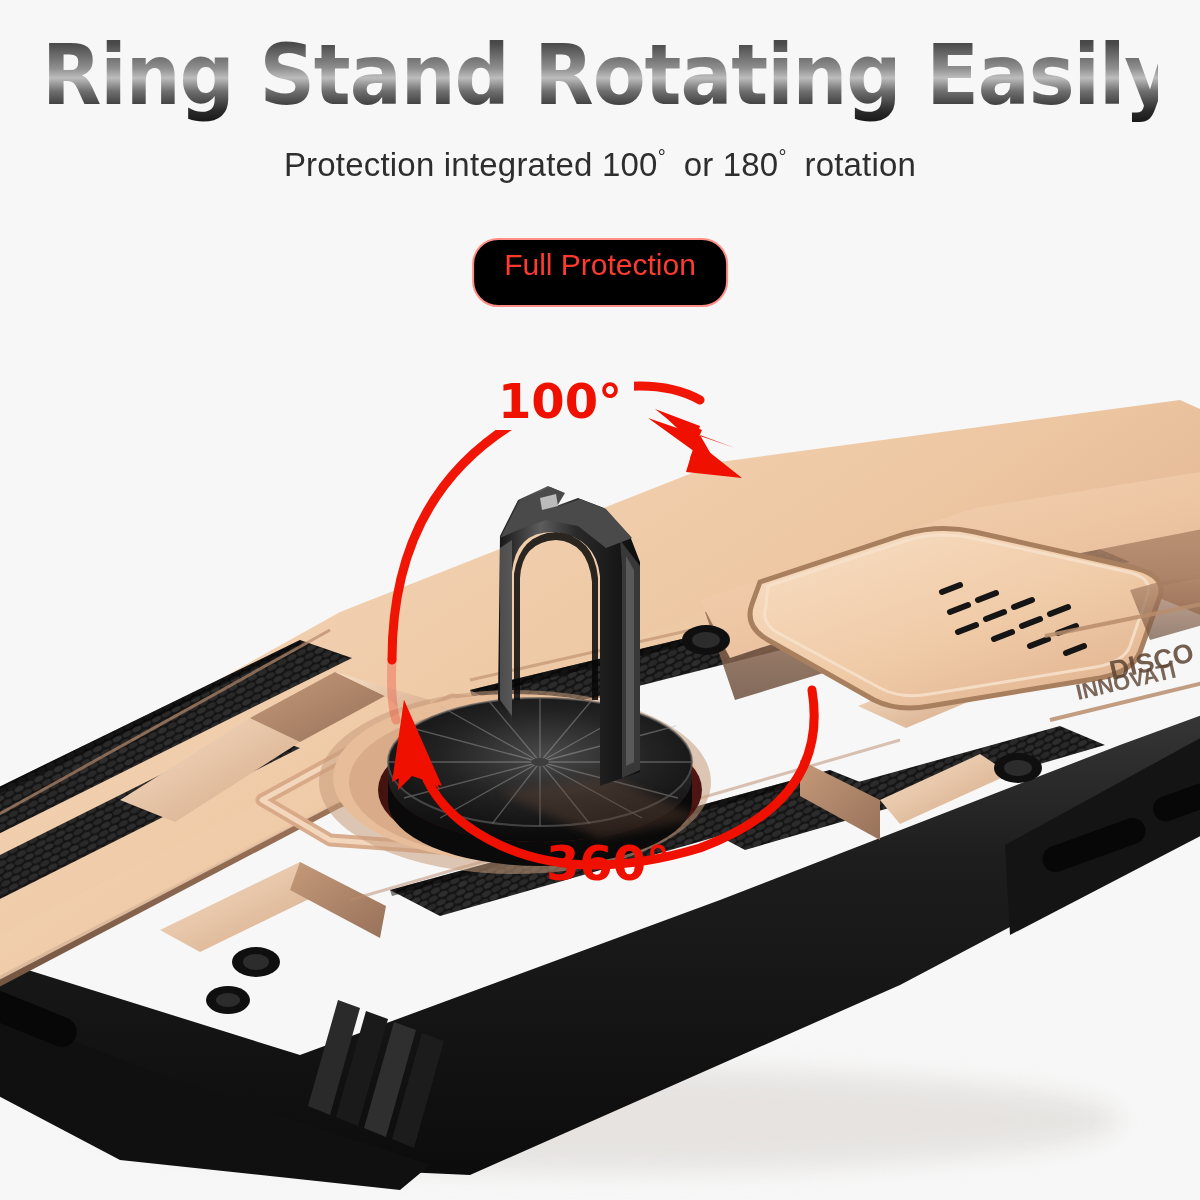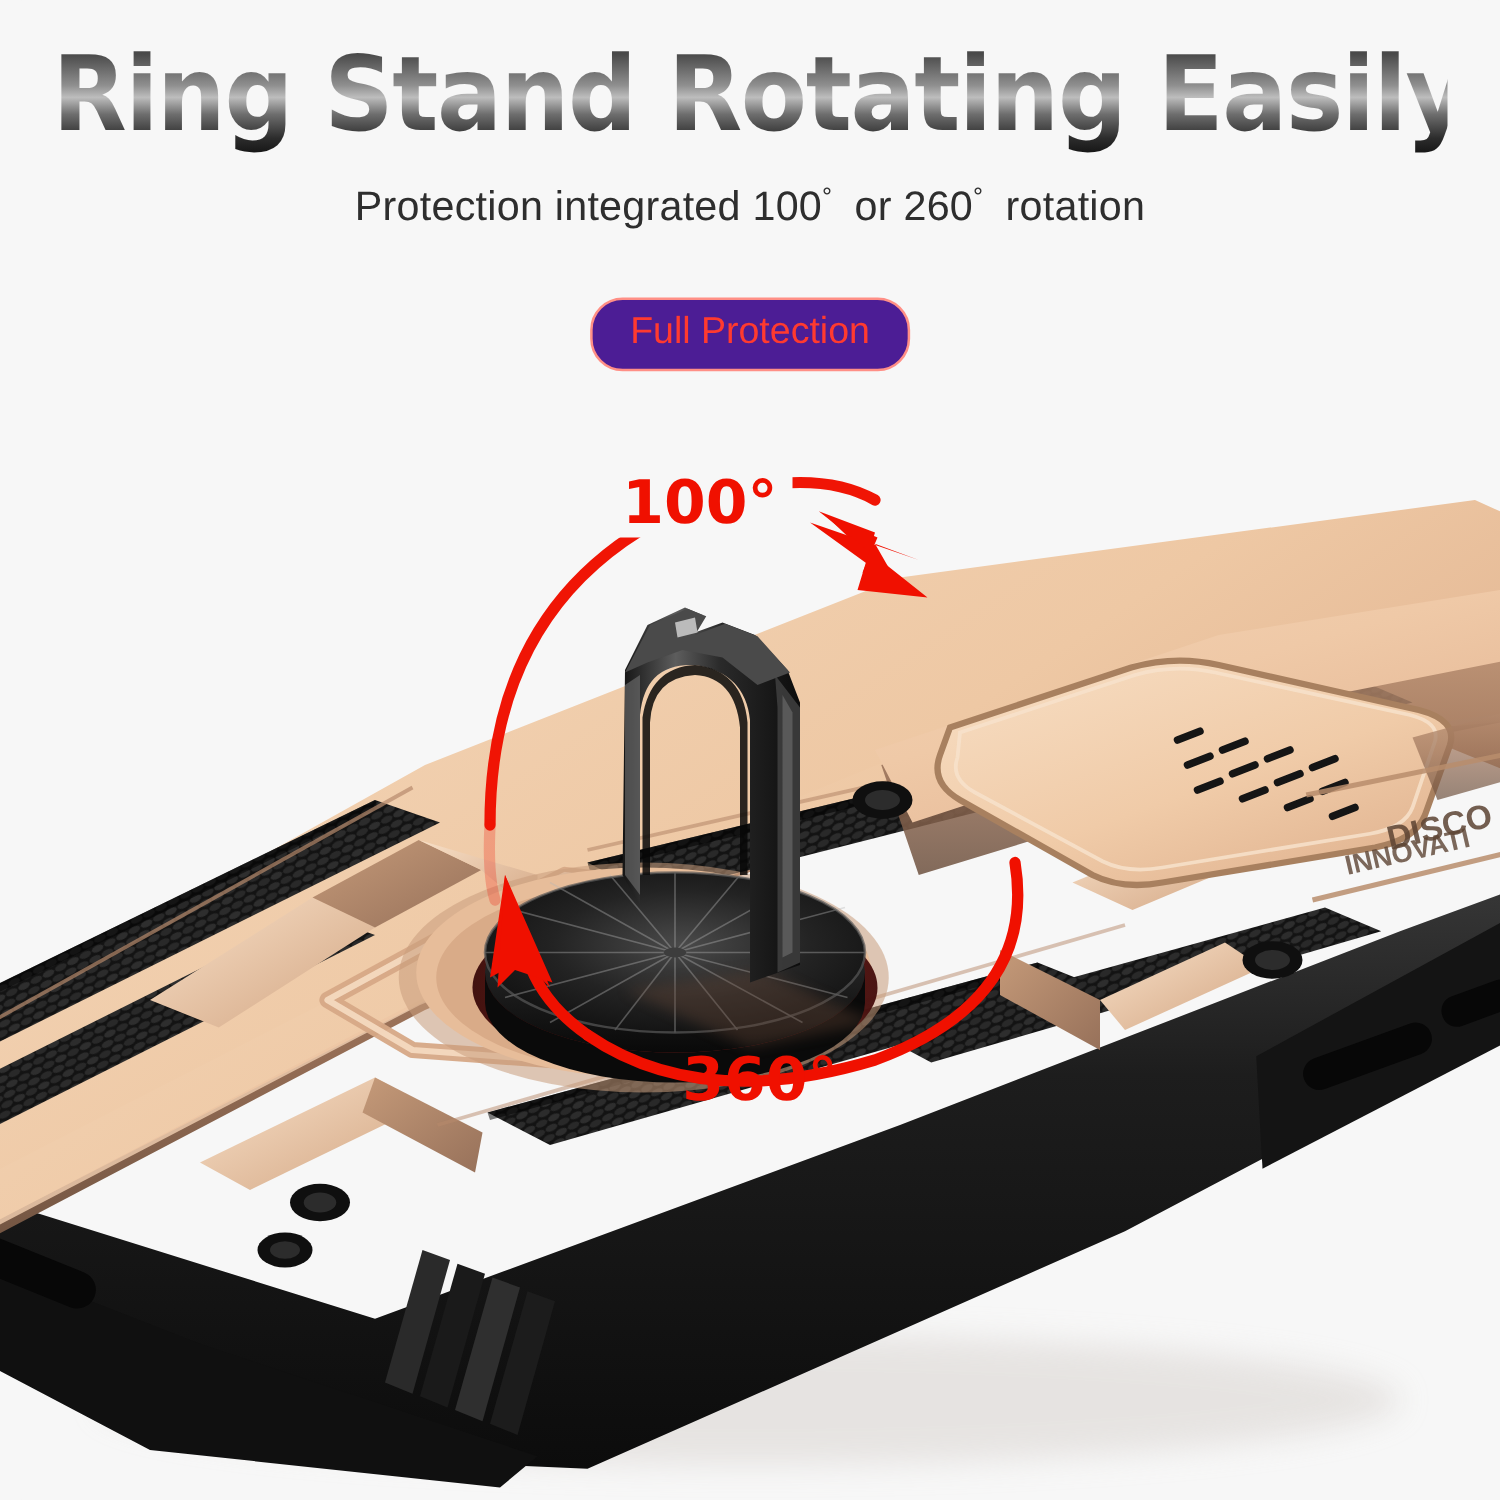--- a/index.html
+++ b/index.html
@@ -26,43 +26,43 @@
   .subtitle{
     position:absolute;top:146px;left:0;width:1200px;text-align:center;
     font-size:33px;color:#2e2e2e;letter-spacing:.2px;white-space:nowrap;
   }
   .subtitle .deg{font-size:20px;vertical-align:super;letter-spacing:0;}
   .subtitle .sp{display:inline-block;width:18px;}
 
   .badge{
     position:absolute;top:238px;left:50%;transform:translateX(-50%);
     border:2px solid #ff8f86;border-radius:26px;
-    padding:7px 30px 12px 30px;
+    padding:7px 30px 22px 30px;
     color:#ff3a2f;font-size:30px;line-height:36px;white-space:nowrap;
-    background:#4c1d95;
+    background:#000000;
   }
 
   
   .scene{position:absolute;left:0;top:0;width:1200px;height:1200px;}
   svg.art{position:absolute;left:0;top:0;width:1200px;height:1200px;display:block;}
 
   .annot-label{
     font-family:"DejaVu Sans","Liberation Sans",sans-serif;
     font-weight:bold;fill:#f01000;
   }
 </style>
 </head>
 <body>
 
 <div id="stage">
 
   <div class="headline">Ring Stand Rotating Easily</div>
 
   <div class="subtitle">
-    <span>Protection integrated </span><span>100</span><span class="deg">°</span><span class="sp"></span><span>or </span><span>260</span><span class="deg">°</span><span class="sp"></span><span>rotation</span>
+    <span>Protection integrated </span><span>100</span><span class="deg">°</span><span class="sp"></span><span>or </span><span>180</span><span class="deg">°</span><span class="sp"></span><span>rotation</span>
   </div>
 
   <div class="badge">Full Protection</div>
 
   <div class="scene">
   <svg class="art" viewBox="0 0 1200 1200" xmlns="http://www.w3.org/2000/svg">
     <defs>
 
       <linearGradient id="gTop" x1="0" y1="0" x2="0.85" y2="1">
         <stop offset="0%" stop-color="#f3d2b4"></stop>

